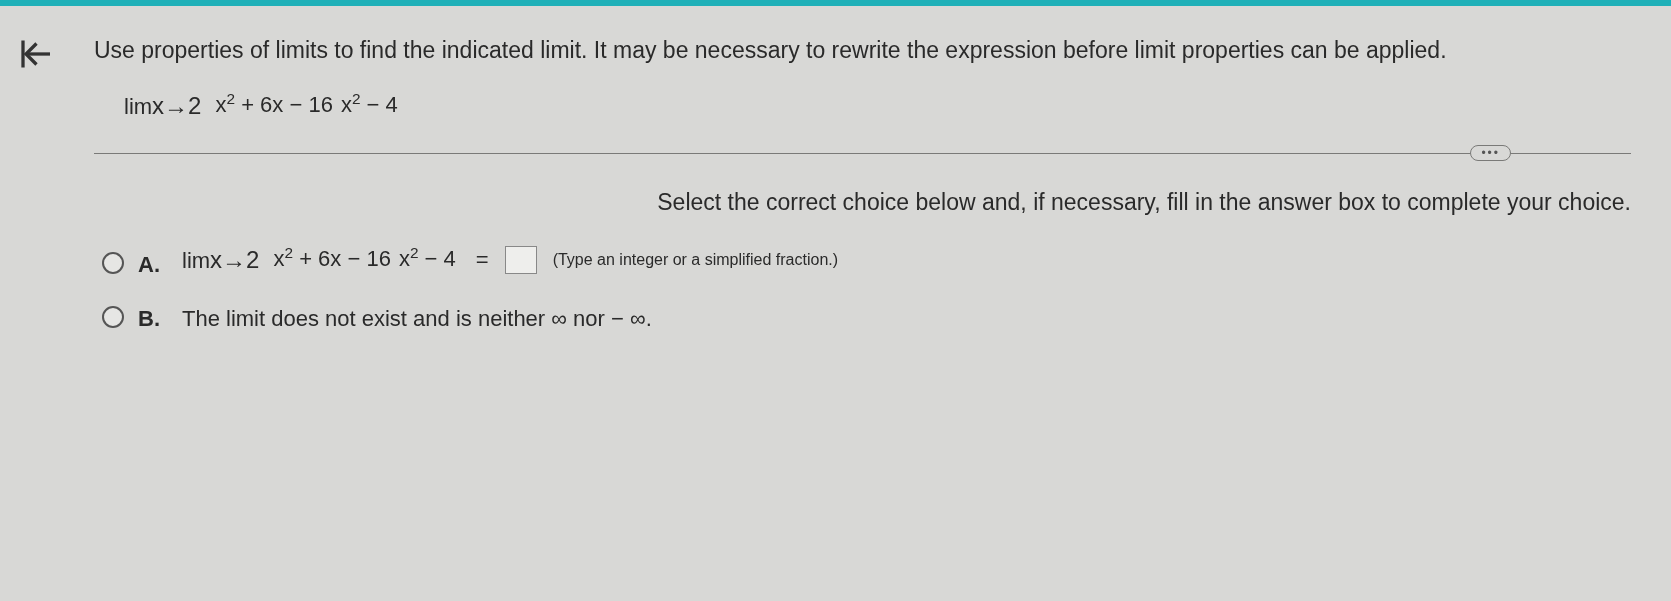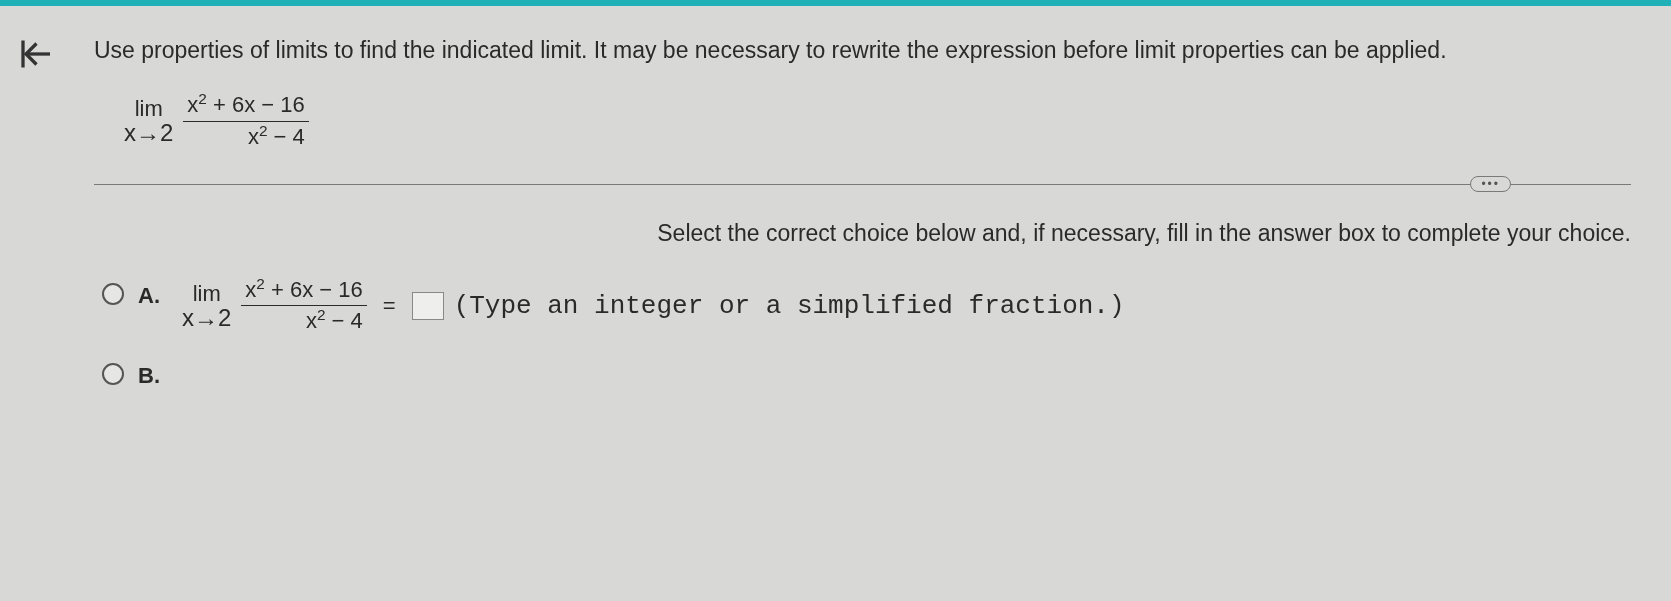--- a/index.html
+++ b/index.html
@@ -47,30 +47,29 @@
     }
     .limit-block {
       display: inline-flex;
       align-items: center;
       font-size: 22px;
       margin-left: 30px;
       margin-bottom: 24px;
     }
     .lim {
       display: flex;
-      flex-direction: column;
-      align-items: center;
+      flex-direction: row;
+      align-items: flex-end;
       margin-right: 10px;
       line-height: 1.05;
     }
     .lim .arrow { font-size: 24px; }
     .frac {
       display: flex;
-      flex-direction: column;
-      align-items: flex-end;
+      align-items: flex-start;
       line-height: 1.2;
     }
     .frac .num, .frac .den {
       padding: 0 4px;
       white-space: nowrap;
     }
     .frac .bar {
       border-top: 1.5px solid #2a2a2a;
       width: 100%;
       margin: 2px 0;
@@ -142,22 +141,22 @@
     }
     .equals { margin: 0 6px; }
     .answer-box {
       width: 32px;
       height: 28px;
       border: 1.5px solid #888;
       background: #eeeeec;
       display: inline-block;
     }
     .hint {
-      font-size: 26px;
-      font-family: Liberation Mono, monospace;
+      font-size: 16px;
+      margin-left: 6px;
     }
     .choice-b-body {
       margin-top: 6px;
     }
   </style>
 </head>
 <body>
 
 <div class="topbar"></div>
 
@@ -222,18 +221,19 @@
           </div>
           <span class="equals">=</span>
           <span class="answer-box"></span>
           <span class="hint">(Type an integer or a simplified fraction.)</span>
         </div>
       </div>
 
       <div class="choice">
         <div class="radio"></div>
         <div class="choice-label">B.</div>
+        <div class="choice-b-body">The limit does not exist and is neither ∞ nor − ∞.</div>
       </div>
 
     </div>
 
   </div>
 </div>
 
 </body></html>

